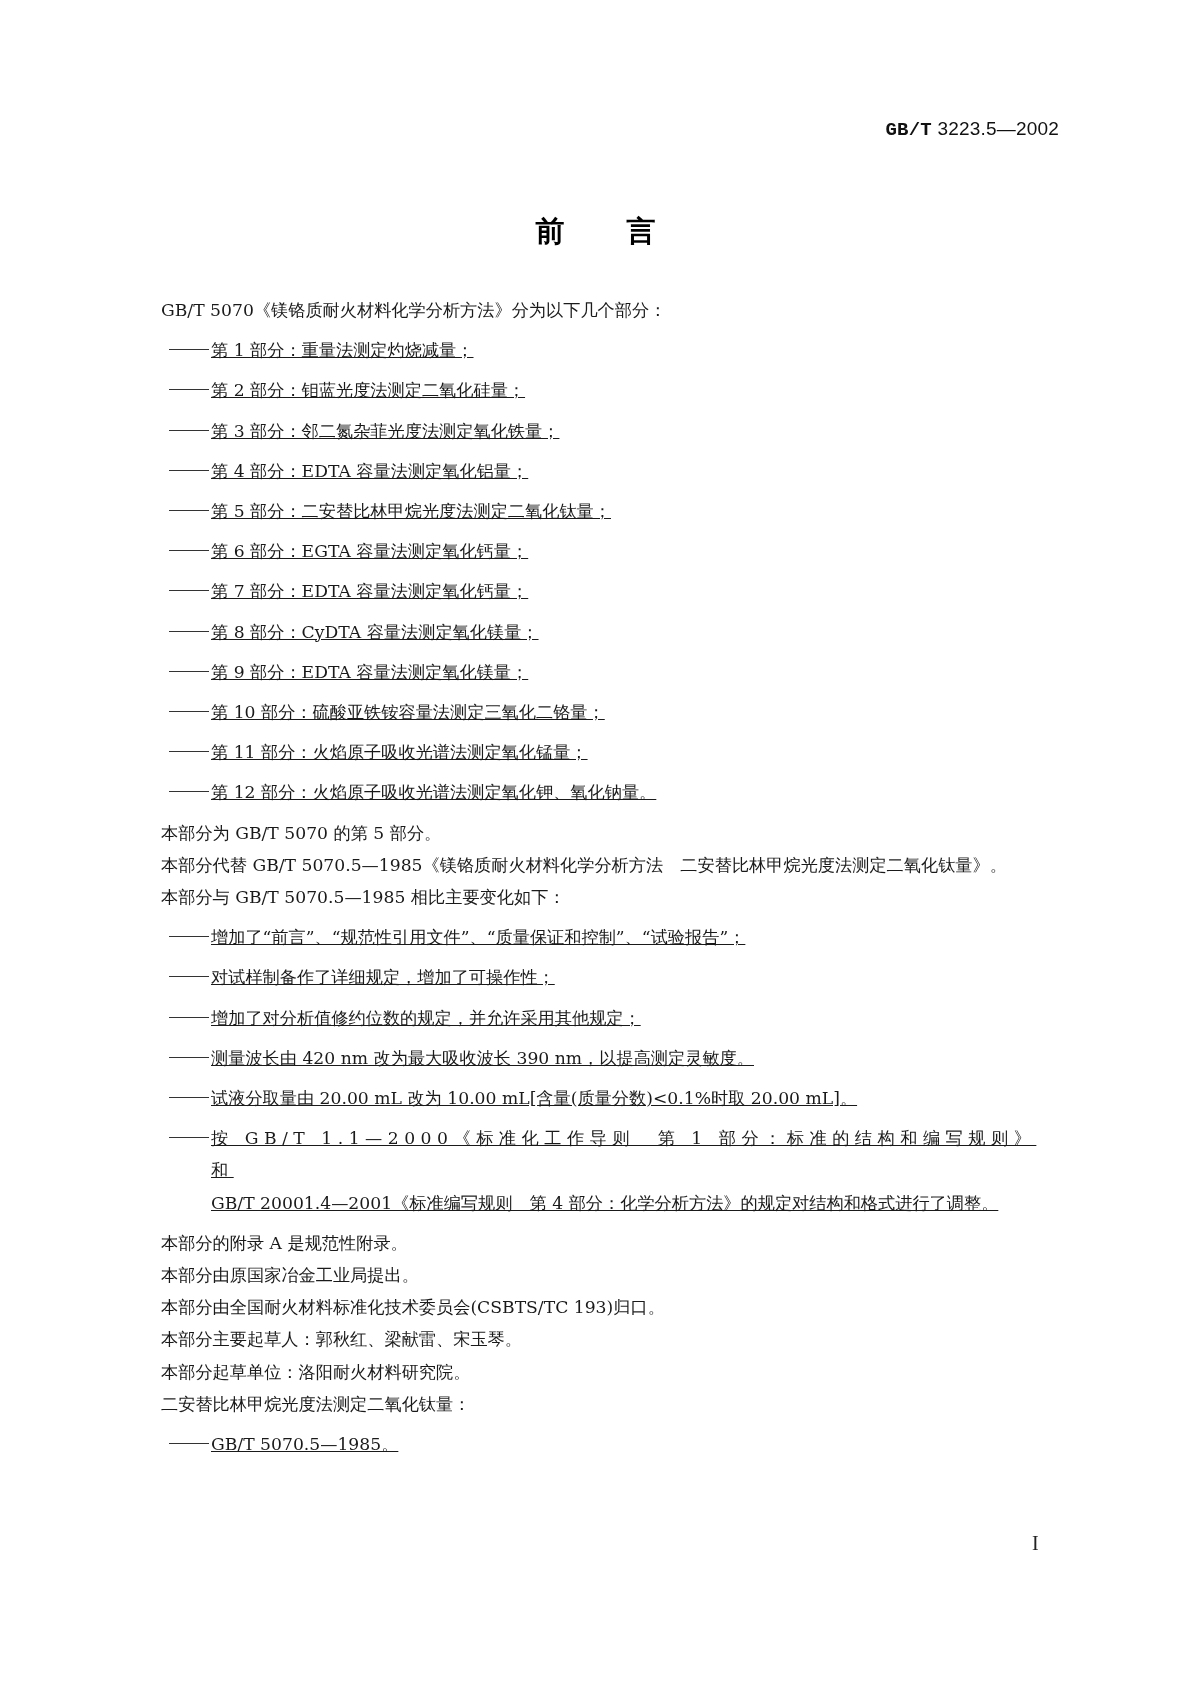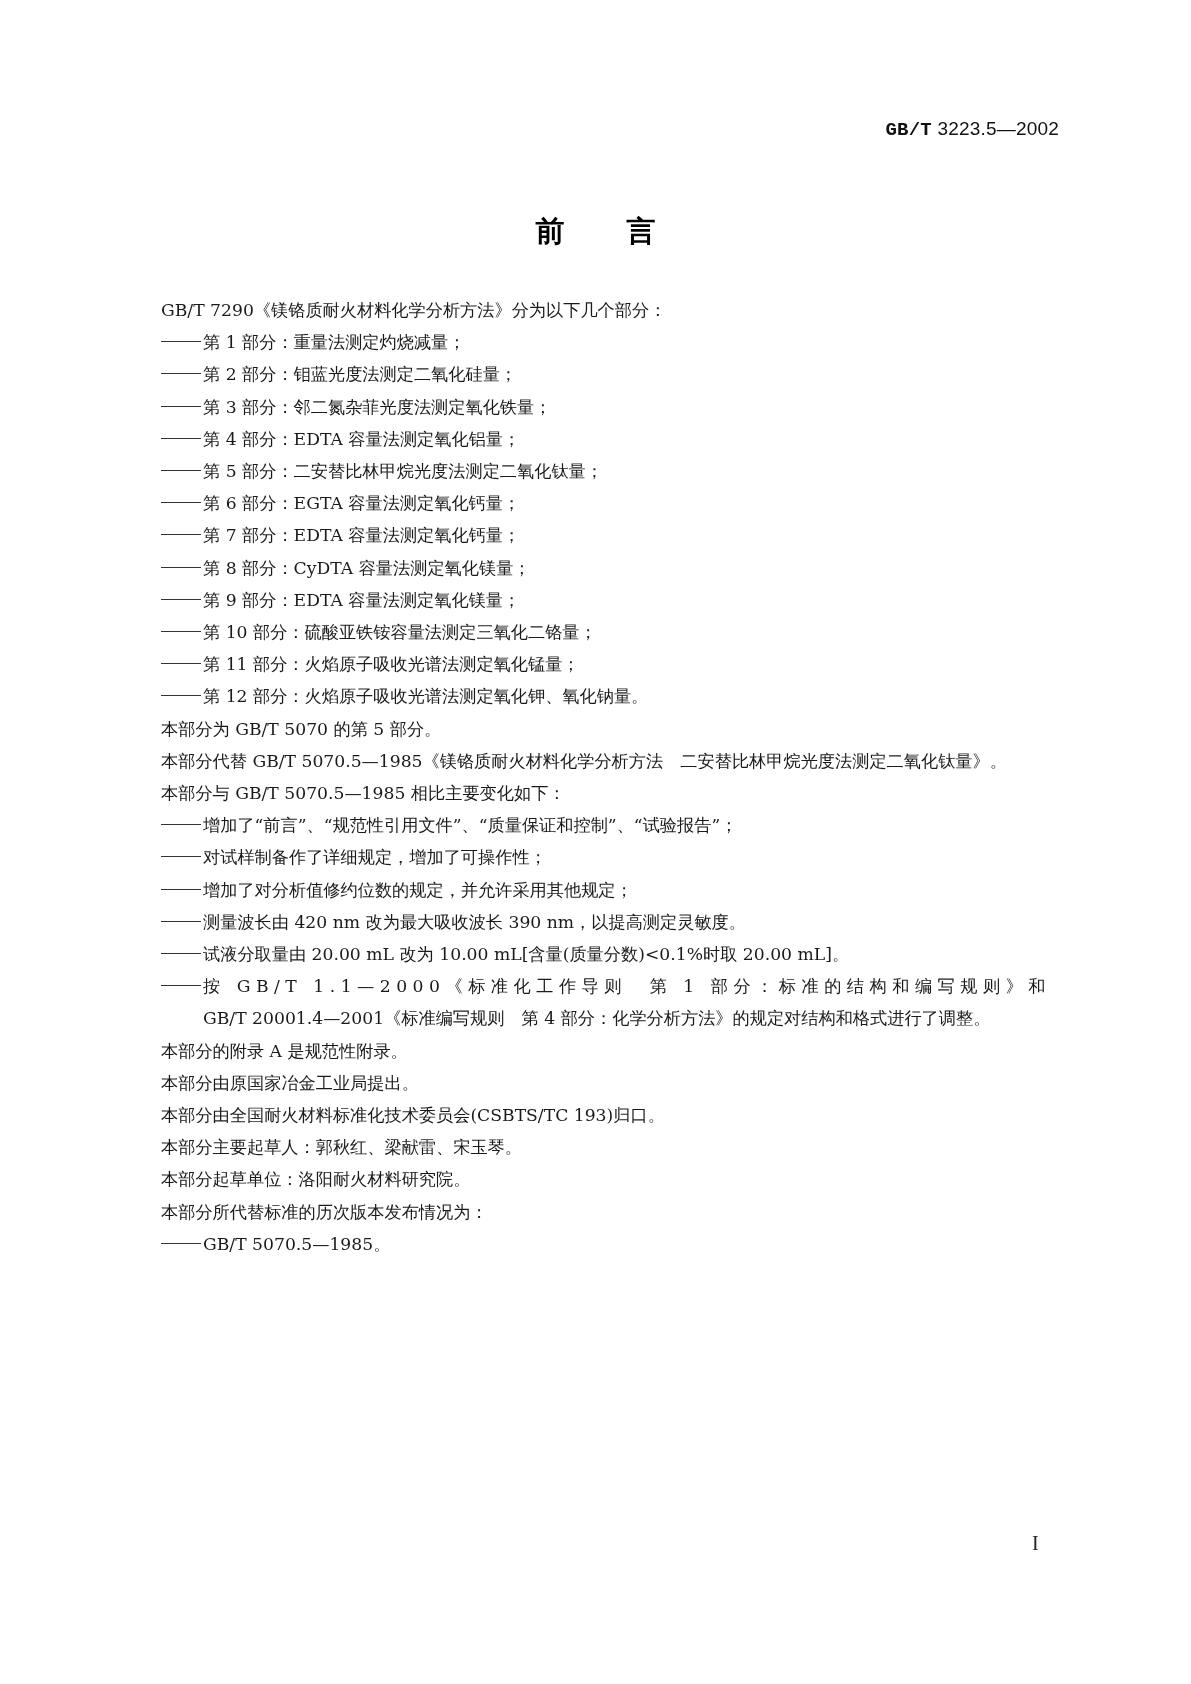--- a/index.html
+++ b/index.html
@@ -51,22 +51,23 @@
       width: 932px;
       font-size: 17.2px;
       line-height: 32.2px;
     }
     .para {
       margin: 0;
       text-indent: 40px;
       text-align: justify;
     }
     .dash-item {
-      margin: 0;
+      margin: 8px;
       padding-left: 40px;
+      text-decoration: underline;
     }
     .dash-item.hang {
       padding-left: 82px;
       text-indent: -42px;
     }
     .dash {
       display: inline-block;
       width: 42px;
       text-indent: 0;
     }
@@ -94,21 +95,21 @@
     }
   </style>
 </head>
 <body>
 
 <div class="std-code"><b>GB/T</b><span> 3223.5—2002</span></div>
 
 <div class="page-title"><span>前</span><span class="gap"></span><span>言</span></div>
 
 <div class="content">
-  <p class="para">GB/T 7290《镁铬质耐火材料化学分析方法》分为以下几个部分：</p>
+  <p class="para">GB/T 5070《镁铬质耐火材料化学分析方法》分为以下几个部分：</p>
 
   <p class="dash-item"><span class="dash"></span><span>第 1 部分：重量法测定灼烧减量；</span></p>
   <p class="dash-item"><span class="dash"></span><span>第 2 部分：钼蓝光度法测定二氧化硅量；</span></p>
   <p class="dash-item"><span class="dash"></span><span>第 3 部分：邻二氮杂菲光度法测定氧化铁量；</span></p>
   <p class="dash-item"><span class="dash"></span><span>第 4 部分：EDTA 容量法测定氧化铝量；</span></p>
   <p class="dash-item"><span class="dash"></span><span>第 5 部分：二安替比林甲烷光度法测定二氧化钛量；</span></p>
   <p class="dash-item"><span class="dash"></span><span>第 6 部分：EGTA 容量法测定氧化钙量；</span></p>
   <p class="dash-item"><span class="dash"></span><span>第 7 部分：EDTA 容量法测定氧化钙量；</span></p>
   <p class="dash-item"><span class="dash"></span><span>第 8 部分：CyDTA 容量法测定氧化镁量；</span></p>
   <p class="dash-item"><span class="dash"></span><span>第 9 部分：EDTA 容量法测定氧化镁量；</span></p>
@@ -125,18 +126,18 @@
   <p class="dash-item"><span class="dash"></span><span>增加了对分析值修约位数的规定，并允许采用其他规定；</span></p>
   <p class="dash-item"><span class="dash"></span><span>测量波长由 420 nm 改为最大吸收波长 390 nm，以提高测定灵敏度。</span></p>
   <p class="dash-item"><span class="dash"></span><span>试液分取量由 20.00 mL 改为 10.00 mL[含量(质量分数)&lt;0.1%时取 20.00 mL]。</span></p>
   <p class="dash-item hang"><span class="dash"></span><span class="spaced">按 GB/T 1.1—2000《标准化工作导则　第 1 部分：标准的结构和编写规则》和</span><br><span>GB/T 20001.4—2001《标准编写规则　第 4 部分：化学分析方法》的规定对结构和格式进行了调整。</span></p>
 
   <p class="para">本部分的附录 A 是规范性附录。</p>
   <p class="para">本部分由原国家冶金工业局提出。</p>
   <p class="para">本部分由全国耐火材料标准化技术委员会(CSBTS/TC 193)归口。</p>
   <p class="para">本部分主要起草人：郭秋红、梁献雷、宋玉琴。</p>
   <p class="para">本部分起草单位：洛阳耐火材料研究院。</p>
-  <p class="para">本部分所代替标准的历次版本发布情况为：</p>
+  <p class="para">二安替比林甲烷光度法测定二氧化钛量：</p>
 
   <p class="dash-item"><span class="dash"></span><span>GB/T 5070.5—1985。</span></p>
 </div>
 
 <div class="page-number">I</div>
 
 </body></html>

